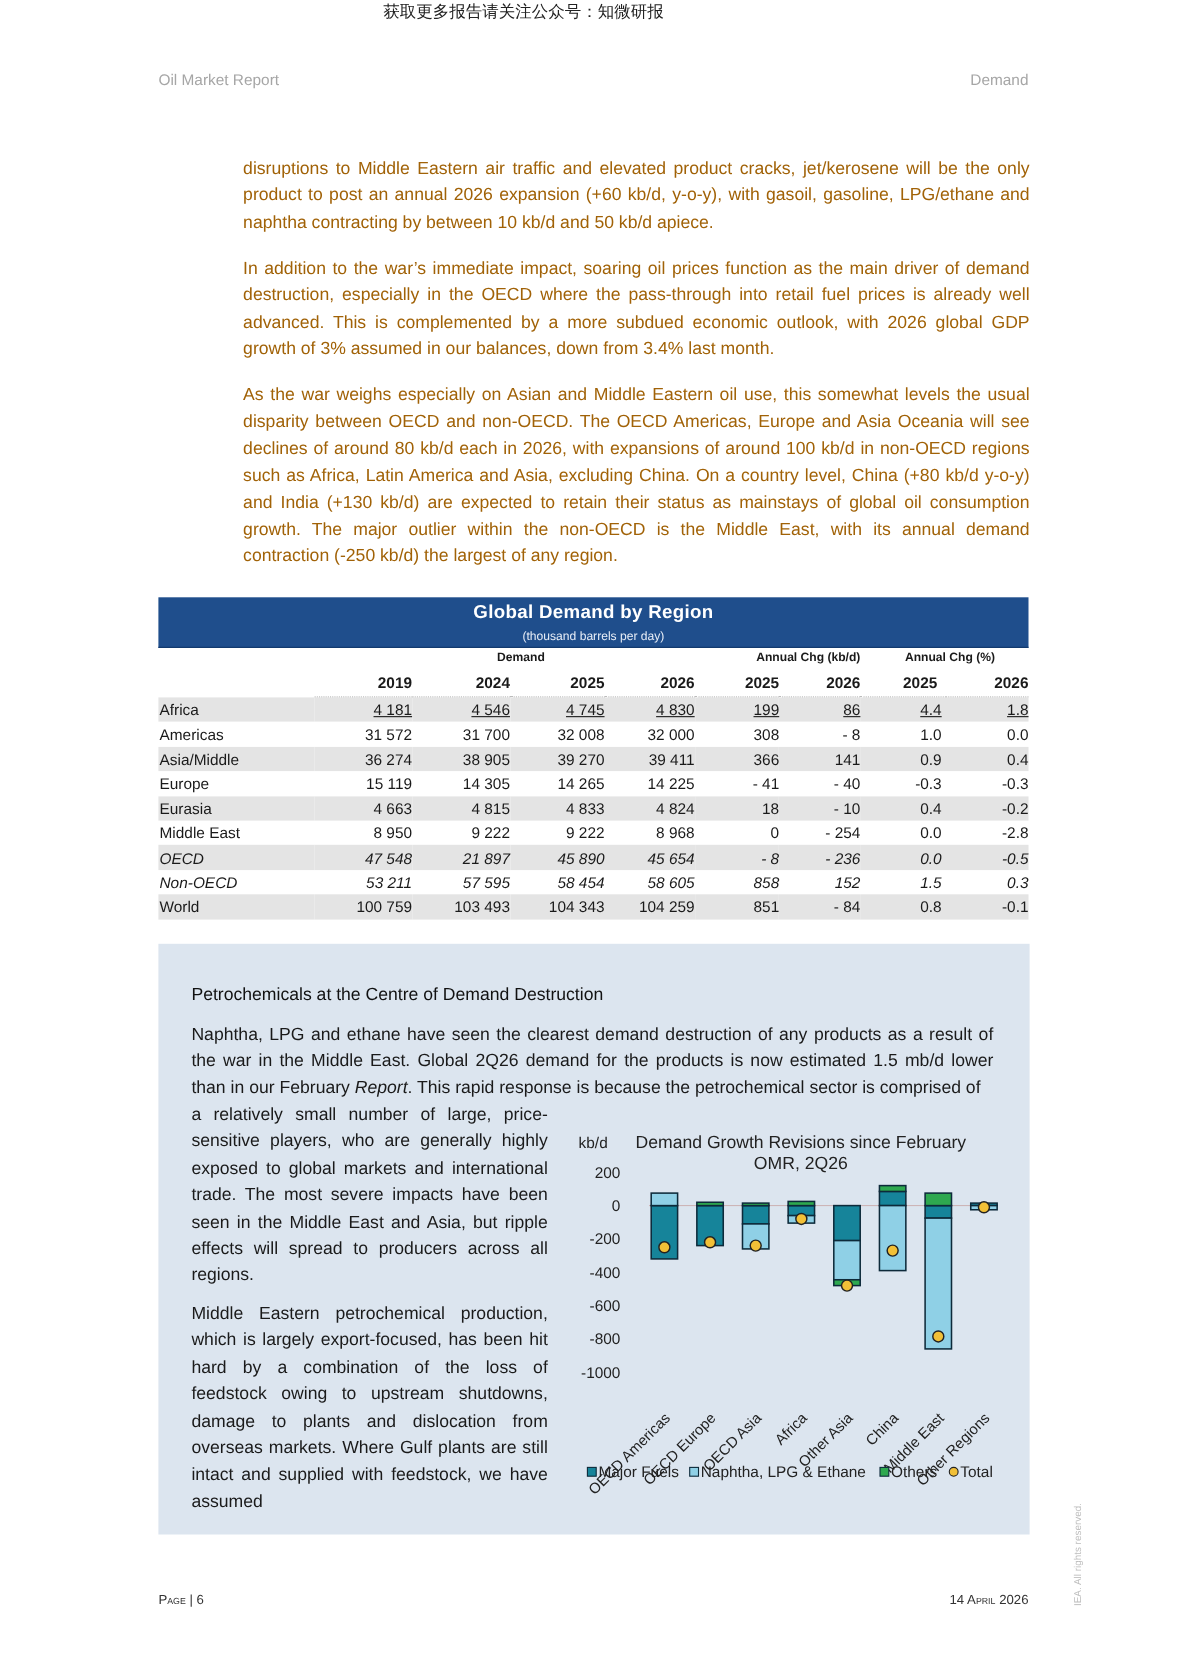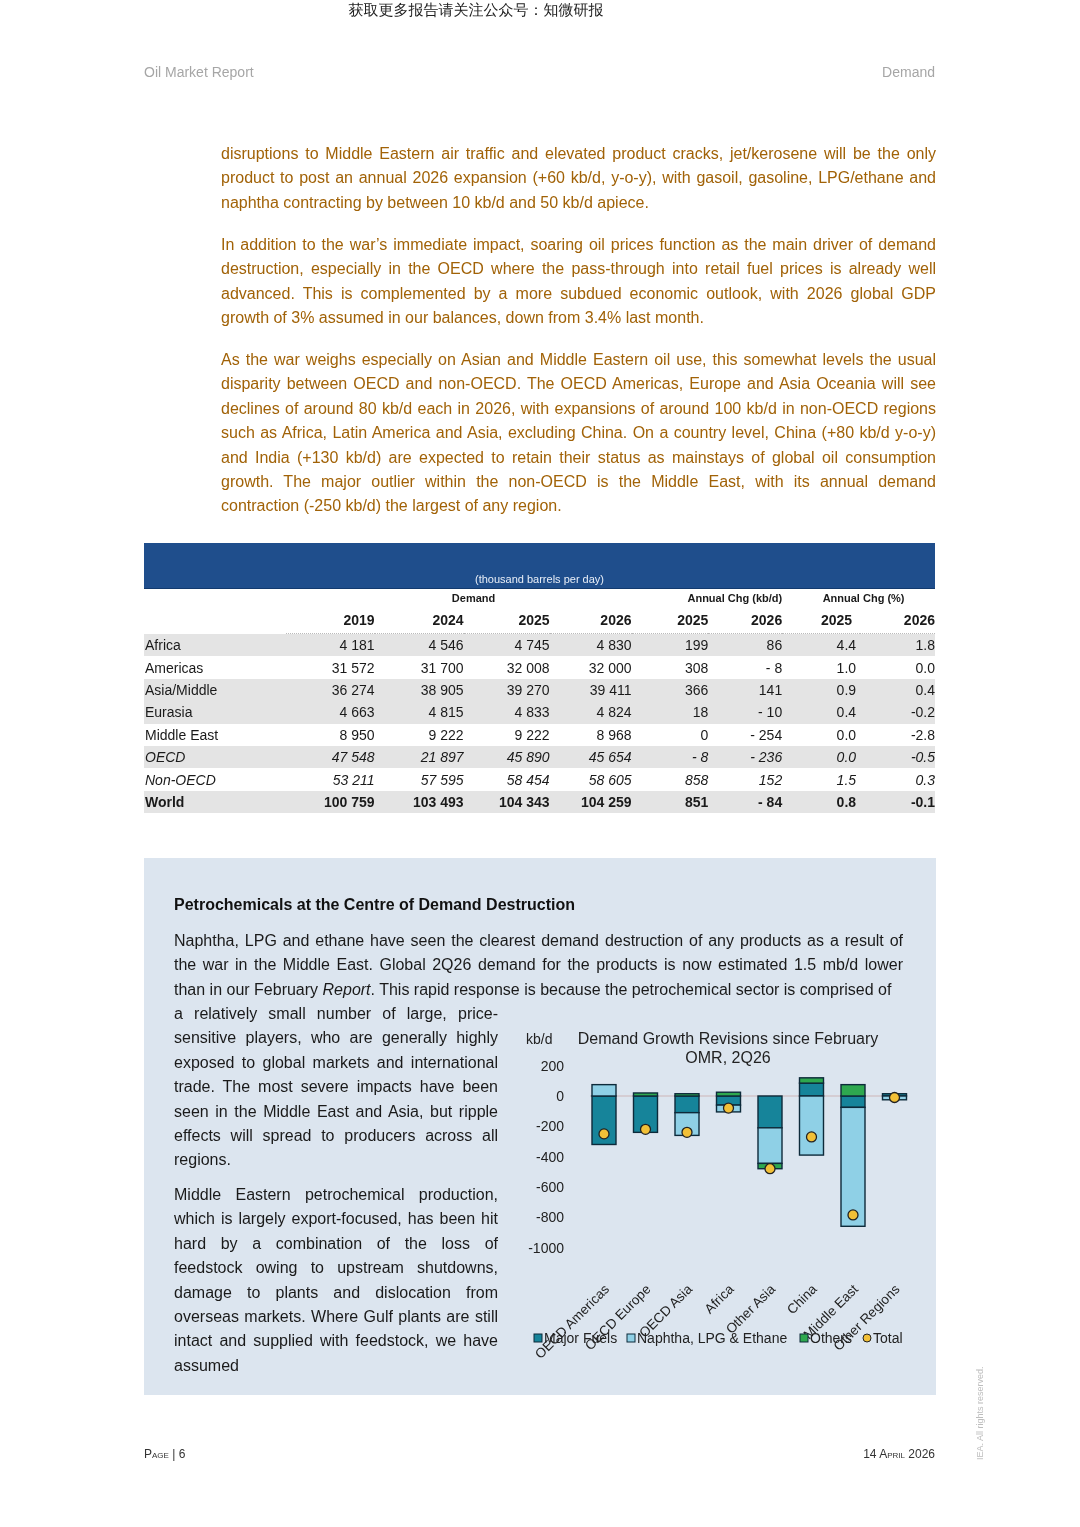--- a/index.html
+++ b/index.html
@@ -32,31 +32,31 @@
   }
   .tbl-title { position: absolute; top: 4px; left: 0; right: 0; font-size: 17px; font-weight: bold; letter-spacing: 0.3px; }
   .tbl-sub { position: absolute; top: 30px; left: 0; right: 0; font-size: 11px; color: #e8eef7; }
   table { border-collapse: collapse; width: 791px; font-size: 14px; }
   th, td { padding: 0; height: 22.4px; }
   .grp th { font-size: 11px; font-weight: bold; height: 18px; vertical-align: middle; }
   .yrs th { font-size: 14px; font-weight: bold; height: 26px; text-align: right; vertical-align: middle; }
   td.num { text-align: right; }
   td.lbl { text-align: left; padding-left: 1px; }
   tr.z td { background: #e4e4e4; }
-  tr.dots td.dt { border-top: 1px dotted #bbb; }
+  tr.dots td.dt { border-top: 1px dotted #bbb; text-decoration: underline; }
   tr.it td { font-style: italic; }
-  tr.bold td { font-weight: bold; }
+  tr.bold td { font-weight: normal; }
   .c0 { width: 140px; }
   .c1 { width: 88px; } .c2 { width: 88px; } .c3 { width: 85px; } .c4 { width: 81px; }
   .c5 { width: 76px; } .c6 { width: 73px; } .c7 { width: 77px; } .c8 { width: 74px; }
   td.pct7, th.pct7 { padding-right: 4px; }
 
   
   .box { position: absolute; left: 144px; top: 858px; width: 792px; height: 537px; background: #dce5ef; }
-  .box-title { position: absolute; left: 30px; top: 38px; font-size: 16px; font-weight: bold; color: #111; }
+  .box-title { position: absolute; left: 30px; top: 38px; font-size: 16px; font-weight: normal; color: #111; }
   .box-text { position: absolute; left: 30px; font-size: 16px; line-height: 24.4px; text-align: justify; color: #1a1a1a; margin: 0; }
   #bp1 { top: 71px; width: 729px; }
   #bp1b { top: 144px; width: 324px; }
   #bp2 { top: 325px; width: 324px; }
 
   
   .chart { position: absolute; left: 376px; top: 162px; width: 390px; height: 360px; }
   .chart svg { position: absolute; left: 0; top: 0; }
 
   .footer-left { position: absolute; left: 144px; top: 1447px; font-size: 12px; color: #333; }
@@ -73,20 +73,21 @@
 <div class="watermark">获取更多报告请关注公众号：知微研报</div>
 <div class="running-head-left">Oil Market Report</div>
 <div class="running-head-right">Demand</div>
 
 <p class="body-text" id="p1">disruptions to Middle Eastern air traffic and elevated product cracks, jet/kerosene will be the only product to post an annual 2026 expansion (+60 kb/d, y-o-y), with gasoil, gasoline, LPG/ethane and naphtha contracting by between 10 kb/d and 50 kb/d apiece.</p>
 <p class="body-text" id="p2">In addition to the war’s immediate impact, soaring oil prices function as the main driver of demand destruction, especially in the OECD where the pass-through into retail fuel prices is already well advanced. This is complemented by a more subdued economic outlook, with 2026 global GDP growth of 3% assumed in our balances, down from 3.4% last month.</p>
 <p class="body-text" id="p3">As the war weighs especially on Asian and Middle Eastern oil use, this somewhat levels the usual disparity between OECD and non-OECD. The OECD Americas, Europe and Asia Oceania will see declines of around 80 kb/d each in 2026, with expansions of around 100 kb/d in non-OECD regions such as Africa, Latin America and Asia, excluding China. On a country level, China (+80 kb/d y-o-y) and India (+130 kb/d) are expected to retain their status as mainstays of global oil consumption growth. The major outlier within the non-OECD is the Middle East, with its annual demand contraction (-250 kb/d) the largest of any region.</p>
 
 <div class="table-wrap">
   <div class="tbl-header">
+    <div class="tbl-title">Global Demand by Region</div>
     <div class="tbl-sub">(thousand barrels per day)</div>
   </div>
   <table>
     <colgroup>
       <col class="c0">
         <col class="c1">
         <col class="c2">
         <col class="c3">
         <col class="c4">
         <col class="c5">
@@ -137,20 +138,31 @@
     <tr class="z">
       <td class="lbl">Asia/Middle</td>
       <td class="num">36 274</td>
       <td class="num">38 905</td>
       <td class="num">39 270</td>
       <td class="num">39 411</td>
       <td class="num">366</td>
       <td class="num">141</td>
       <td class="num pct7">0.9</td>
       <td class="num">0.4</td>
+    </tr>
+    <tr>
+      <td class="lbl">Europe</td>
+      <td class="num">15 119</td>
+      <td class="num">14 305</td>
+      <td class="num">14 265</td>
+      <td class="num">14 225</td>
+      <td class="num">- 41</td>
+      <td class="num">- 40</td>
+      <td class="num pct7">-0.3</td>
+      <td class="num">-0.3</td>
     </tr>
     <tr class="z">
       <td class="lbl">Eurasia</td>
       <td class="num">4 663</td>
       <td class="num">4 815</td>
       <td class="num">4 833</td>
       <td class="num">4 824</td>
       <td class="num">18</td>
       <td class="num">- 10</td>
       <td class="num pct7">0.4</td>

